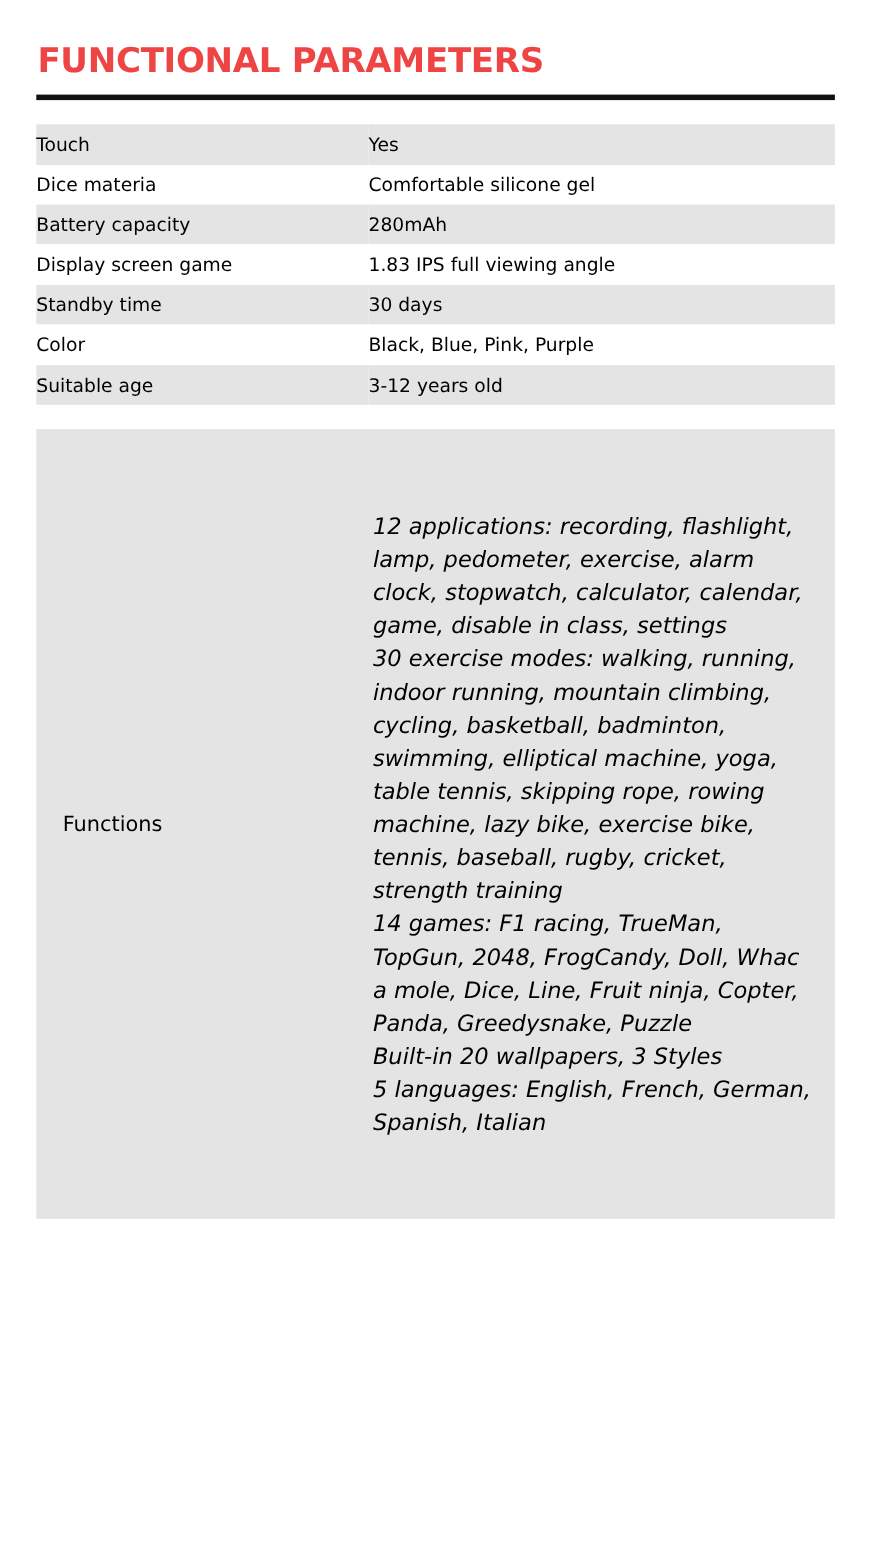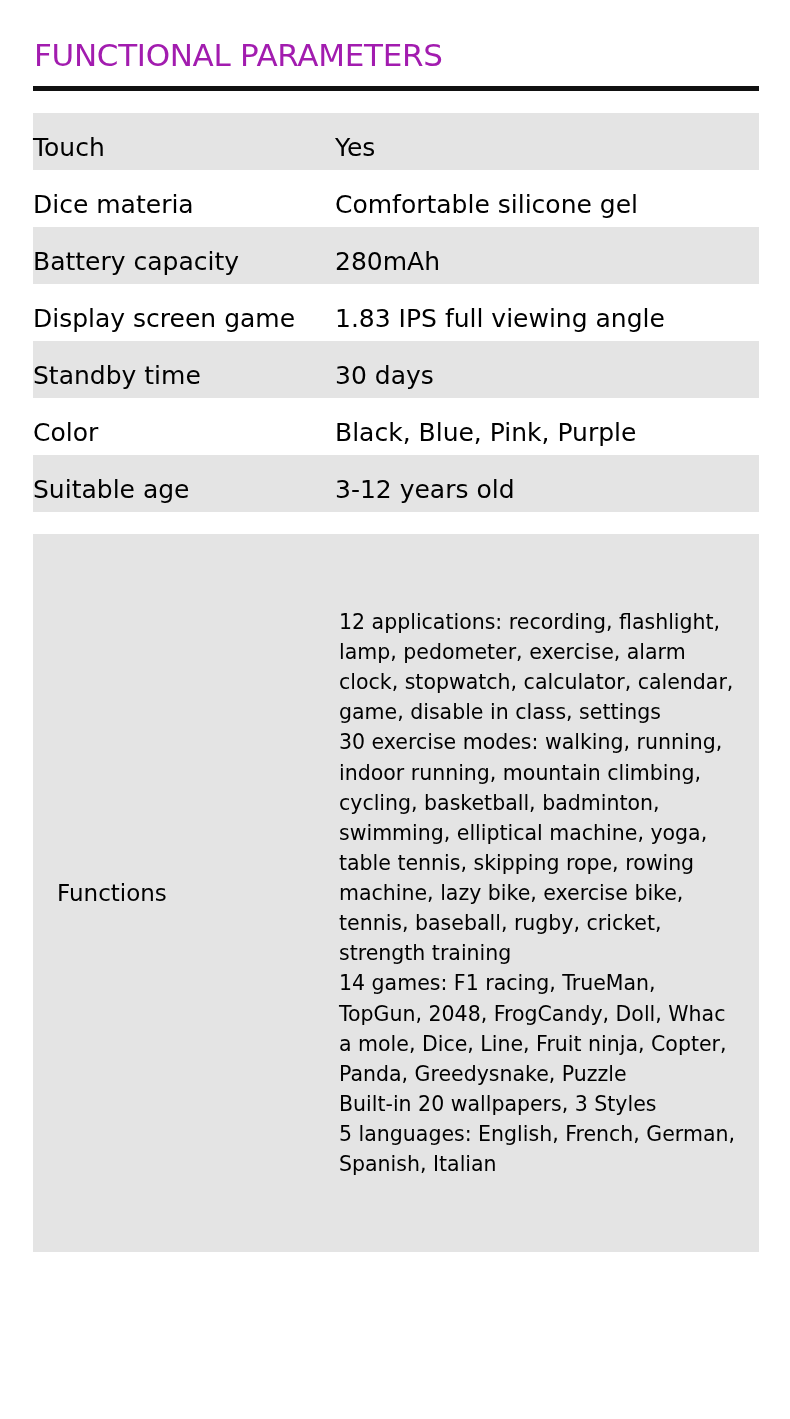--- a/index.html
+++ b/index.html
@@ -16,44 +16,44 @@
   }
   .page {
     width: 790px;
     height: 1419px;
     box-sizing: border-box;
     padding: 30px 32px 0 32px;
     position: relative;
   }
   .title {
     font-size: 31px;
-    font-weight: normal;
+    font-weight: bold;
     letter-spacing: -0.3px;
     line-height: 1.1;
     margin: 8px 0 0 2px;
-    color: #a21caf;
+    color: #ef4444;
     font-family: "DejaVu Sans", sans-serif;
   }
   .rule {
     height: 5px;
     background: #111111;
     margin: 14px 0 22px 1px;
     width: 726px;
   }
   table.spec {
     width: 726px;
     border-collapse: collapse;
     table-layout: fixed;
     margin-left: 1px;
   }
   table.spec td {
     vertical-align: middle;
-    font-size: 25px;
+    font-size: 17px;
     line-height: 1.32;
-    padding: 18px 0 6px 0;
+    padding: 8px 0 6px 0;
   }
   td.k {
     width: 302px;
     padding-left: 24px;
     box-sizing: border-box;
   }
   td.v {
     padding-left: 4px;
     box-sizing: border-box;
   }
@@ -76,31 +76,32 @@
     background: #e4e4e4;
     display: flex;
     align-items: center;
     box-sizing: border-box;
     min-height: 718px;
   }
   .funcblock .fk {
     width: 302px;
     box-sizing: border-box;
     padding-left: 24px;
-    font-size: 23px;
+    font-size: 19px;
   }
   .funcblock .fv {
     flex: 1;
     box-sizing: border-box;
     padding: 10px 18px 10px 4px;
     font-size: 20.5px;
     line-height: 1.47;
   }
   .funcblock .fv p {
     margin: 0;
+    font-style: italic;
   }
 </style>
 </head>
 <body>
 
 <div class="page">
 
   <div class="title">FUNCTIONAL PARAMETERS</div>
   <div class="rule"></div>
 

